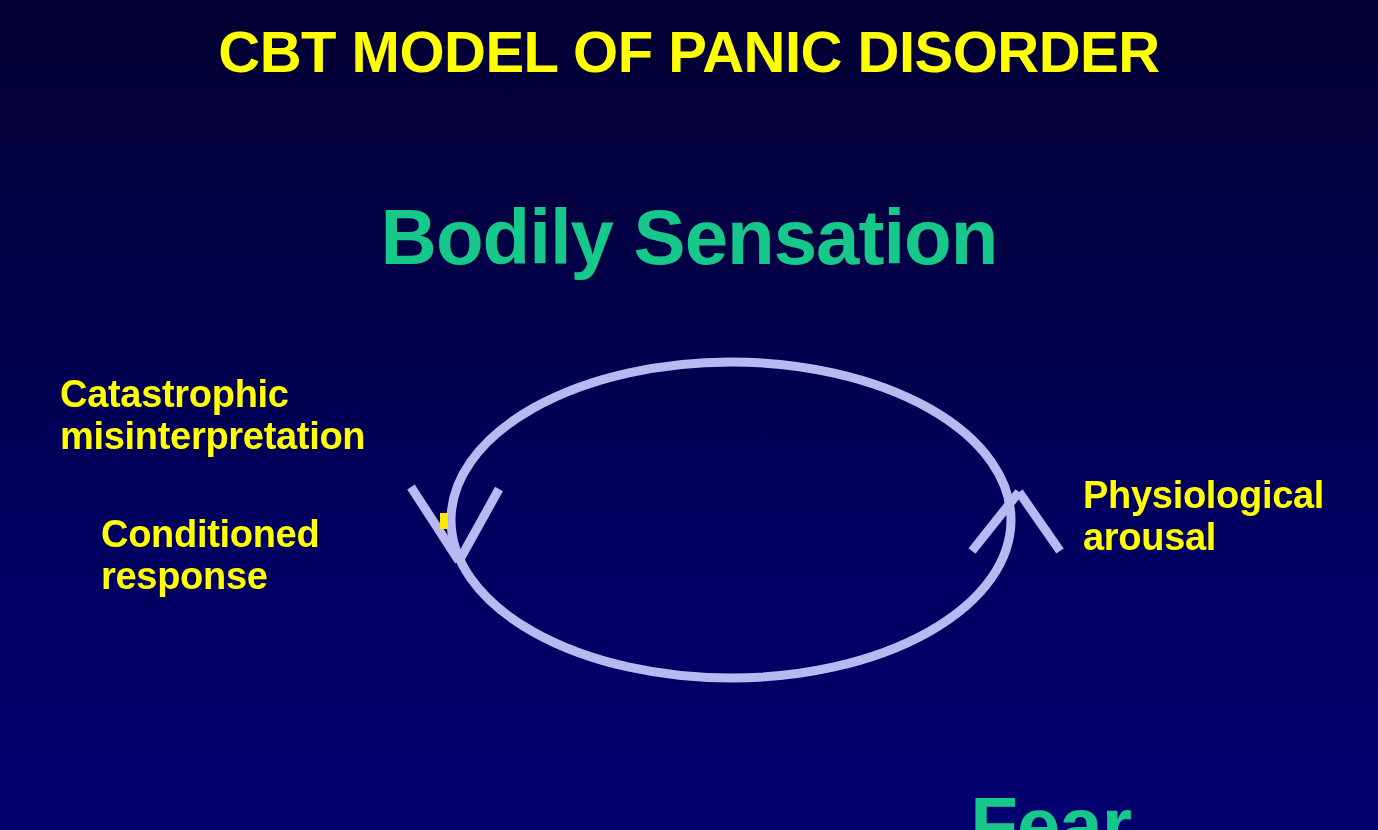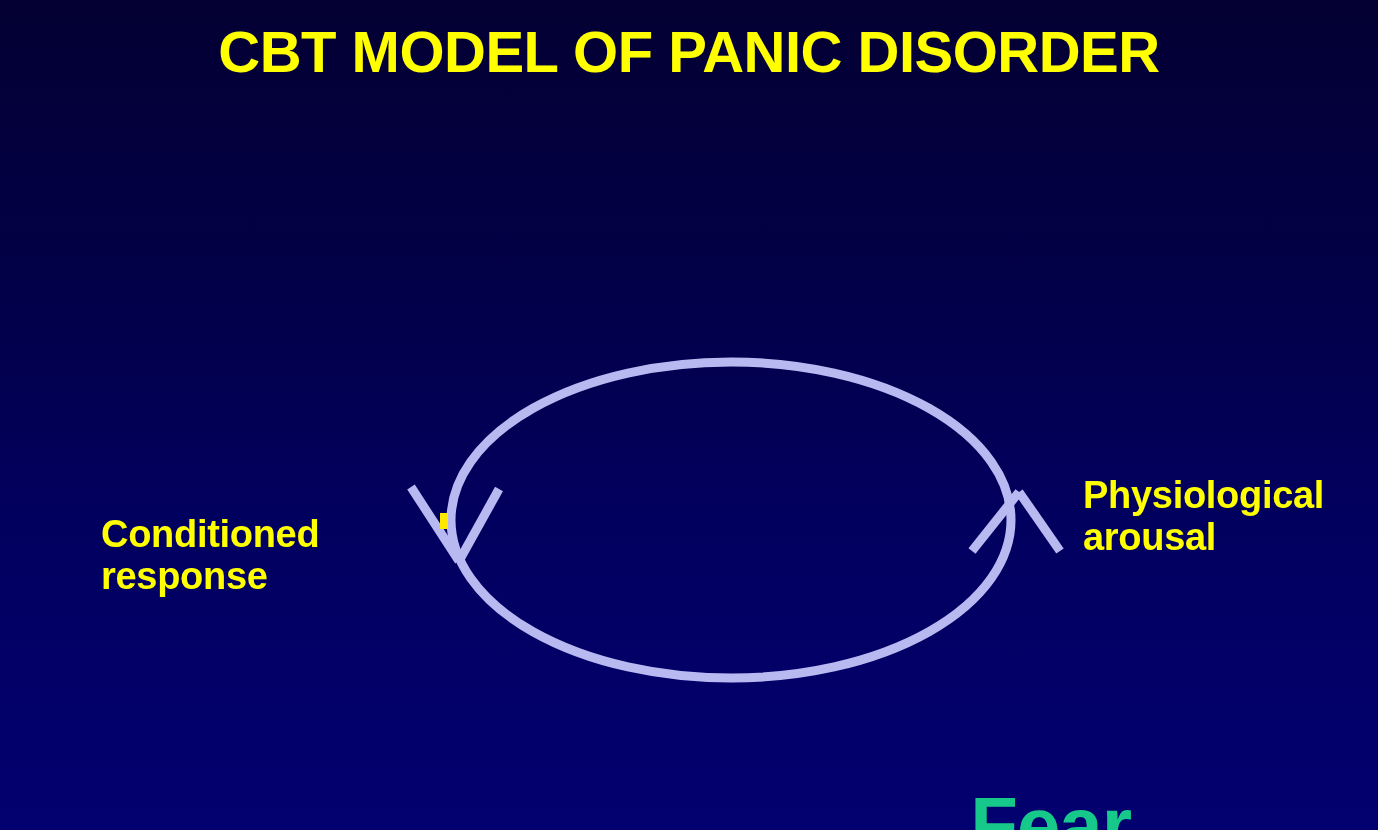--- a/index.html
+++ b/index.html
@@ -97,24 +97,27 @@
     </g>
 
     <rect x="440" y="513" width="8" height="16" fill="#ffe800"></rect>
 
     <g fill="none" stroke="#b9b9f2" stroke-width="9" stroke-linecap="butt">
       <line x1="972" y1="551" x2="1019" y2="492"></line>
       <line x1="1019" y1="492" x2="1060" y2="551"></line>
     </g>
   </svg>
 
+  <div class="node-green" id="node-bodily-sensation">Bodily Sensation</div>
 
   <div class="node-green" id="node-fear">Fear</div>
 
   <div class="side-label" id="label-catastrophic">
+    <div>Catastrophic</div>
+    <div>misinterpretation</div>
   </div>
 
   <div class="side-label" id="label-conditioned">
     <div>Conditioned</div>
     <div>response</div>
   </div>
 
   <div class="side-label" id="label-physiological">
     <div>Physiological</div>
     <div>arousal</div>

